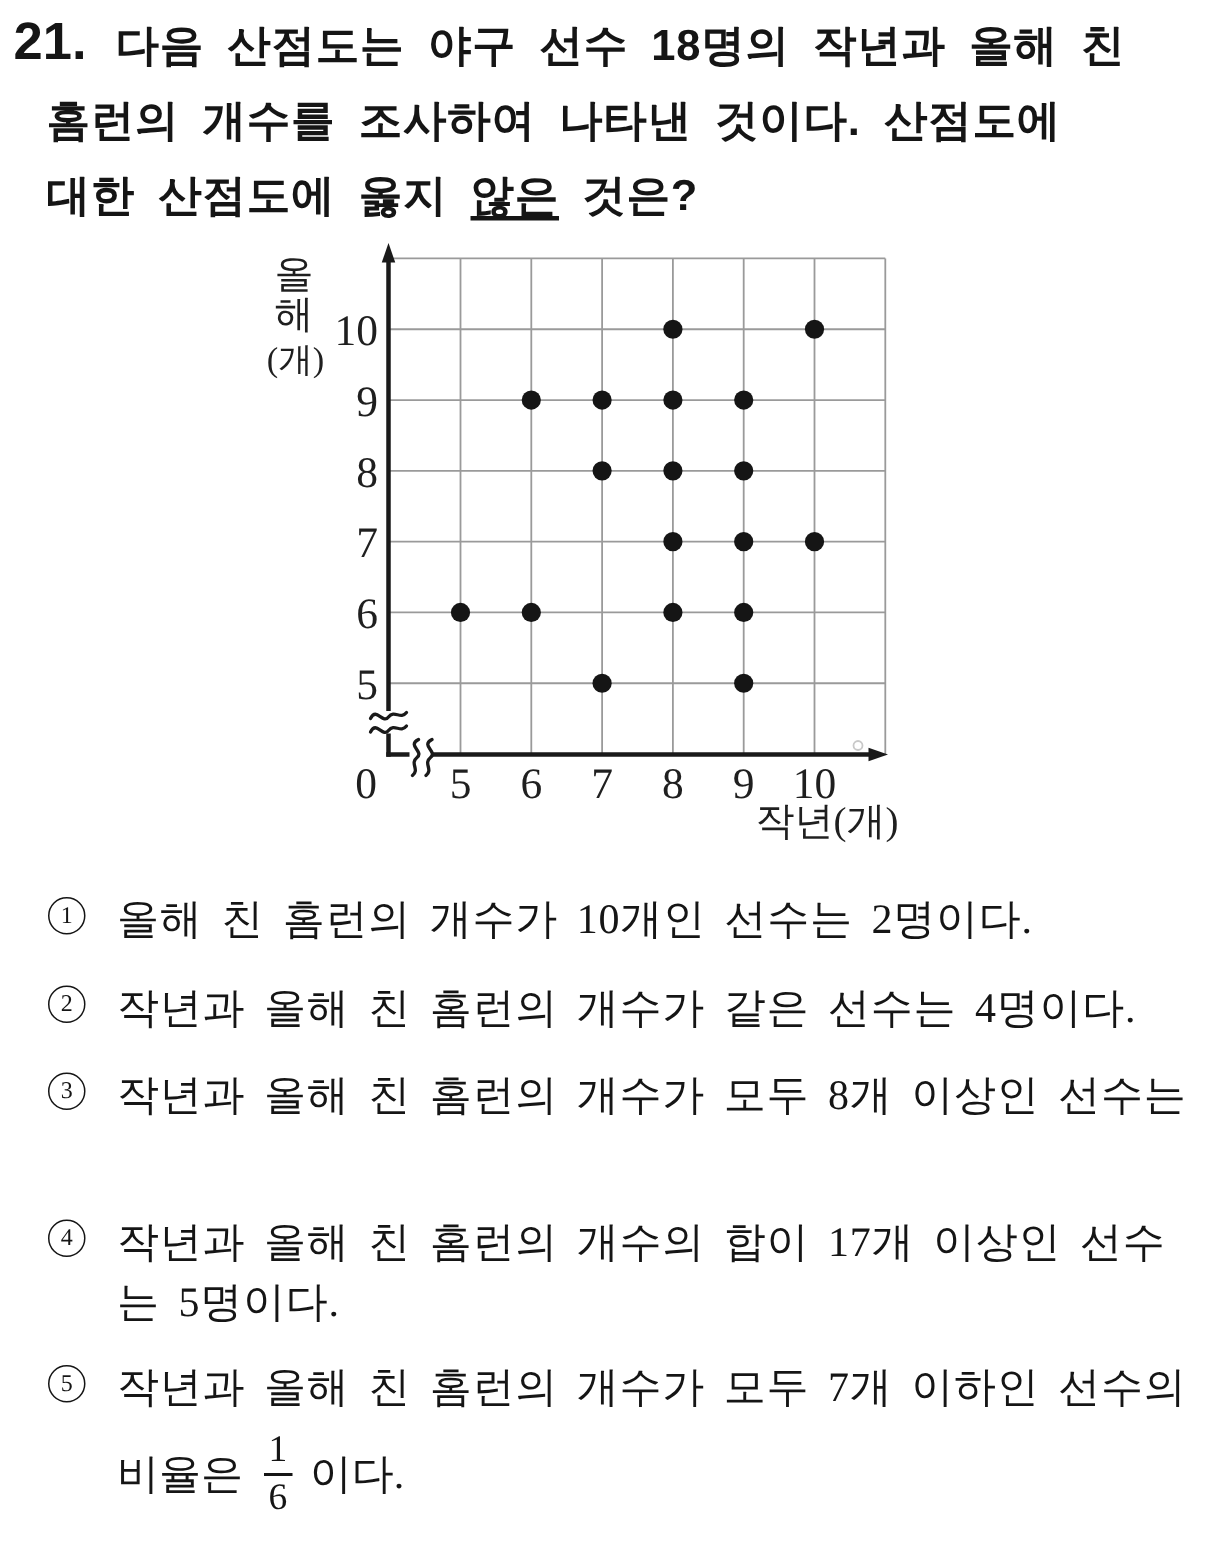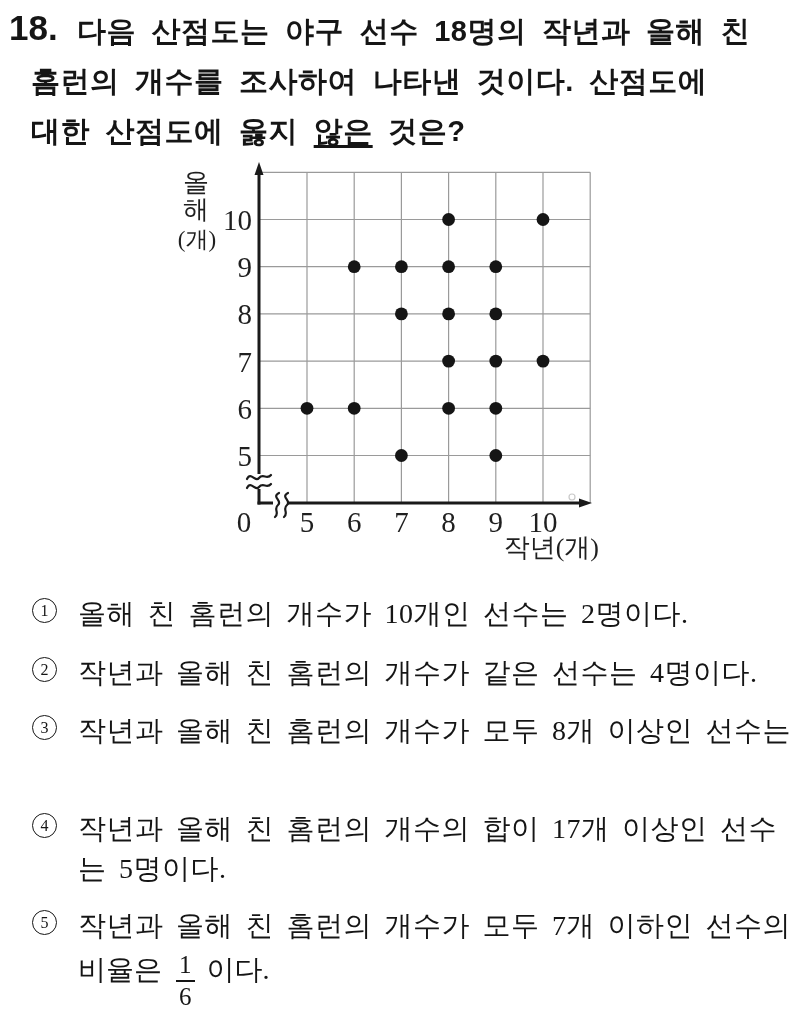--- a/index.html
+++ b/index.html
@@ -30,33 +30,33 @@
   .option{
     position:absolute;left:32px;display:flex;align-items:flex-start;
   }
   .marker{
     flex:0 0 auto;width:25px;height:25px;margin-top:4px;margin-right:21px;
     border:1.6px solid #151515;border-radius:50%;
     display:flex;align-items:center;justify-content:center;
     font-size:16px;line-height:1;box-sizing:border-box;
   }
   .opt-text{font-size:28px;line-height:40px;word-spacing:5px;letter-spacing:0.5px;white-space:nowrap;}
-  .frac-row{display:flex;align-items:flex-start;margin-top:5px;height:64px;line-height:normal;}
+  .frac-row{display:flex;align-items:center;margin-top:5px;height:64px;line-height:normal;}
   .frac-row .seg{font-size:28px;word-spacing:5px;}
   .frac{
     display:inline-flex;flex-direction:column;align-items:center;
     margin:0 12px 0 14px;font-size:25px;line-height:1.15;
   }
   .frac .den{border-top:2px solid #151515;padding:1px 3px 0 3px;}
   .frac .num{padding:0 3px;}
 </style>
 </head>
 <body>
 
-<span class="qnum">18.</span>
+<span class="qnum">21.</span>
 <div class="qline qline1">다음 산점도는 야구 선수 18명의 작년과 올해 친</div>
 <div class="qline qline2">홈런의 개수를 조사하여 나타낸 것이다. 산점도에</div>
 <div class="qline qline3"><span>대한 산점도에 옳지 </span><span class="ul">않은</span><span> 것은?</span></div>
 
 <svg id="scatter" width="450" height="410" viewBox="0 0 450 410" xmlns="http://www.w3.org/2000/svg">
     <line x1="137" y1="12.299999999999955" x2="137" y2="343" stroke="#9a9a9a" stroke-width="1.2"></line>
     <line x1="184.2" y1="12.299999999999955" x2="184.2" y2="343" stroke="#9a9a9a" stroke-width="1.2"></line>
     <line x1="231.4" y1="12.299999999999955" x2="231.4" y2="343" stroke="#9a9a9a" stroke-width="1.2"></line>
     <line x1="278.6" y1="12.299999999999955" x2="278.6" y2="343" stroke="#9a9a9a" stroke-width="1.2"></line>
     <line x1="325.8" y1="12.299999999999955" x2="325.8" y2="343" stroke="#9a9a9a" stroke-width="1.2"></line>

